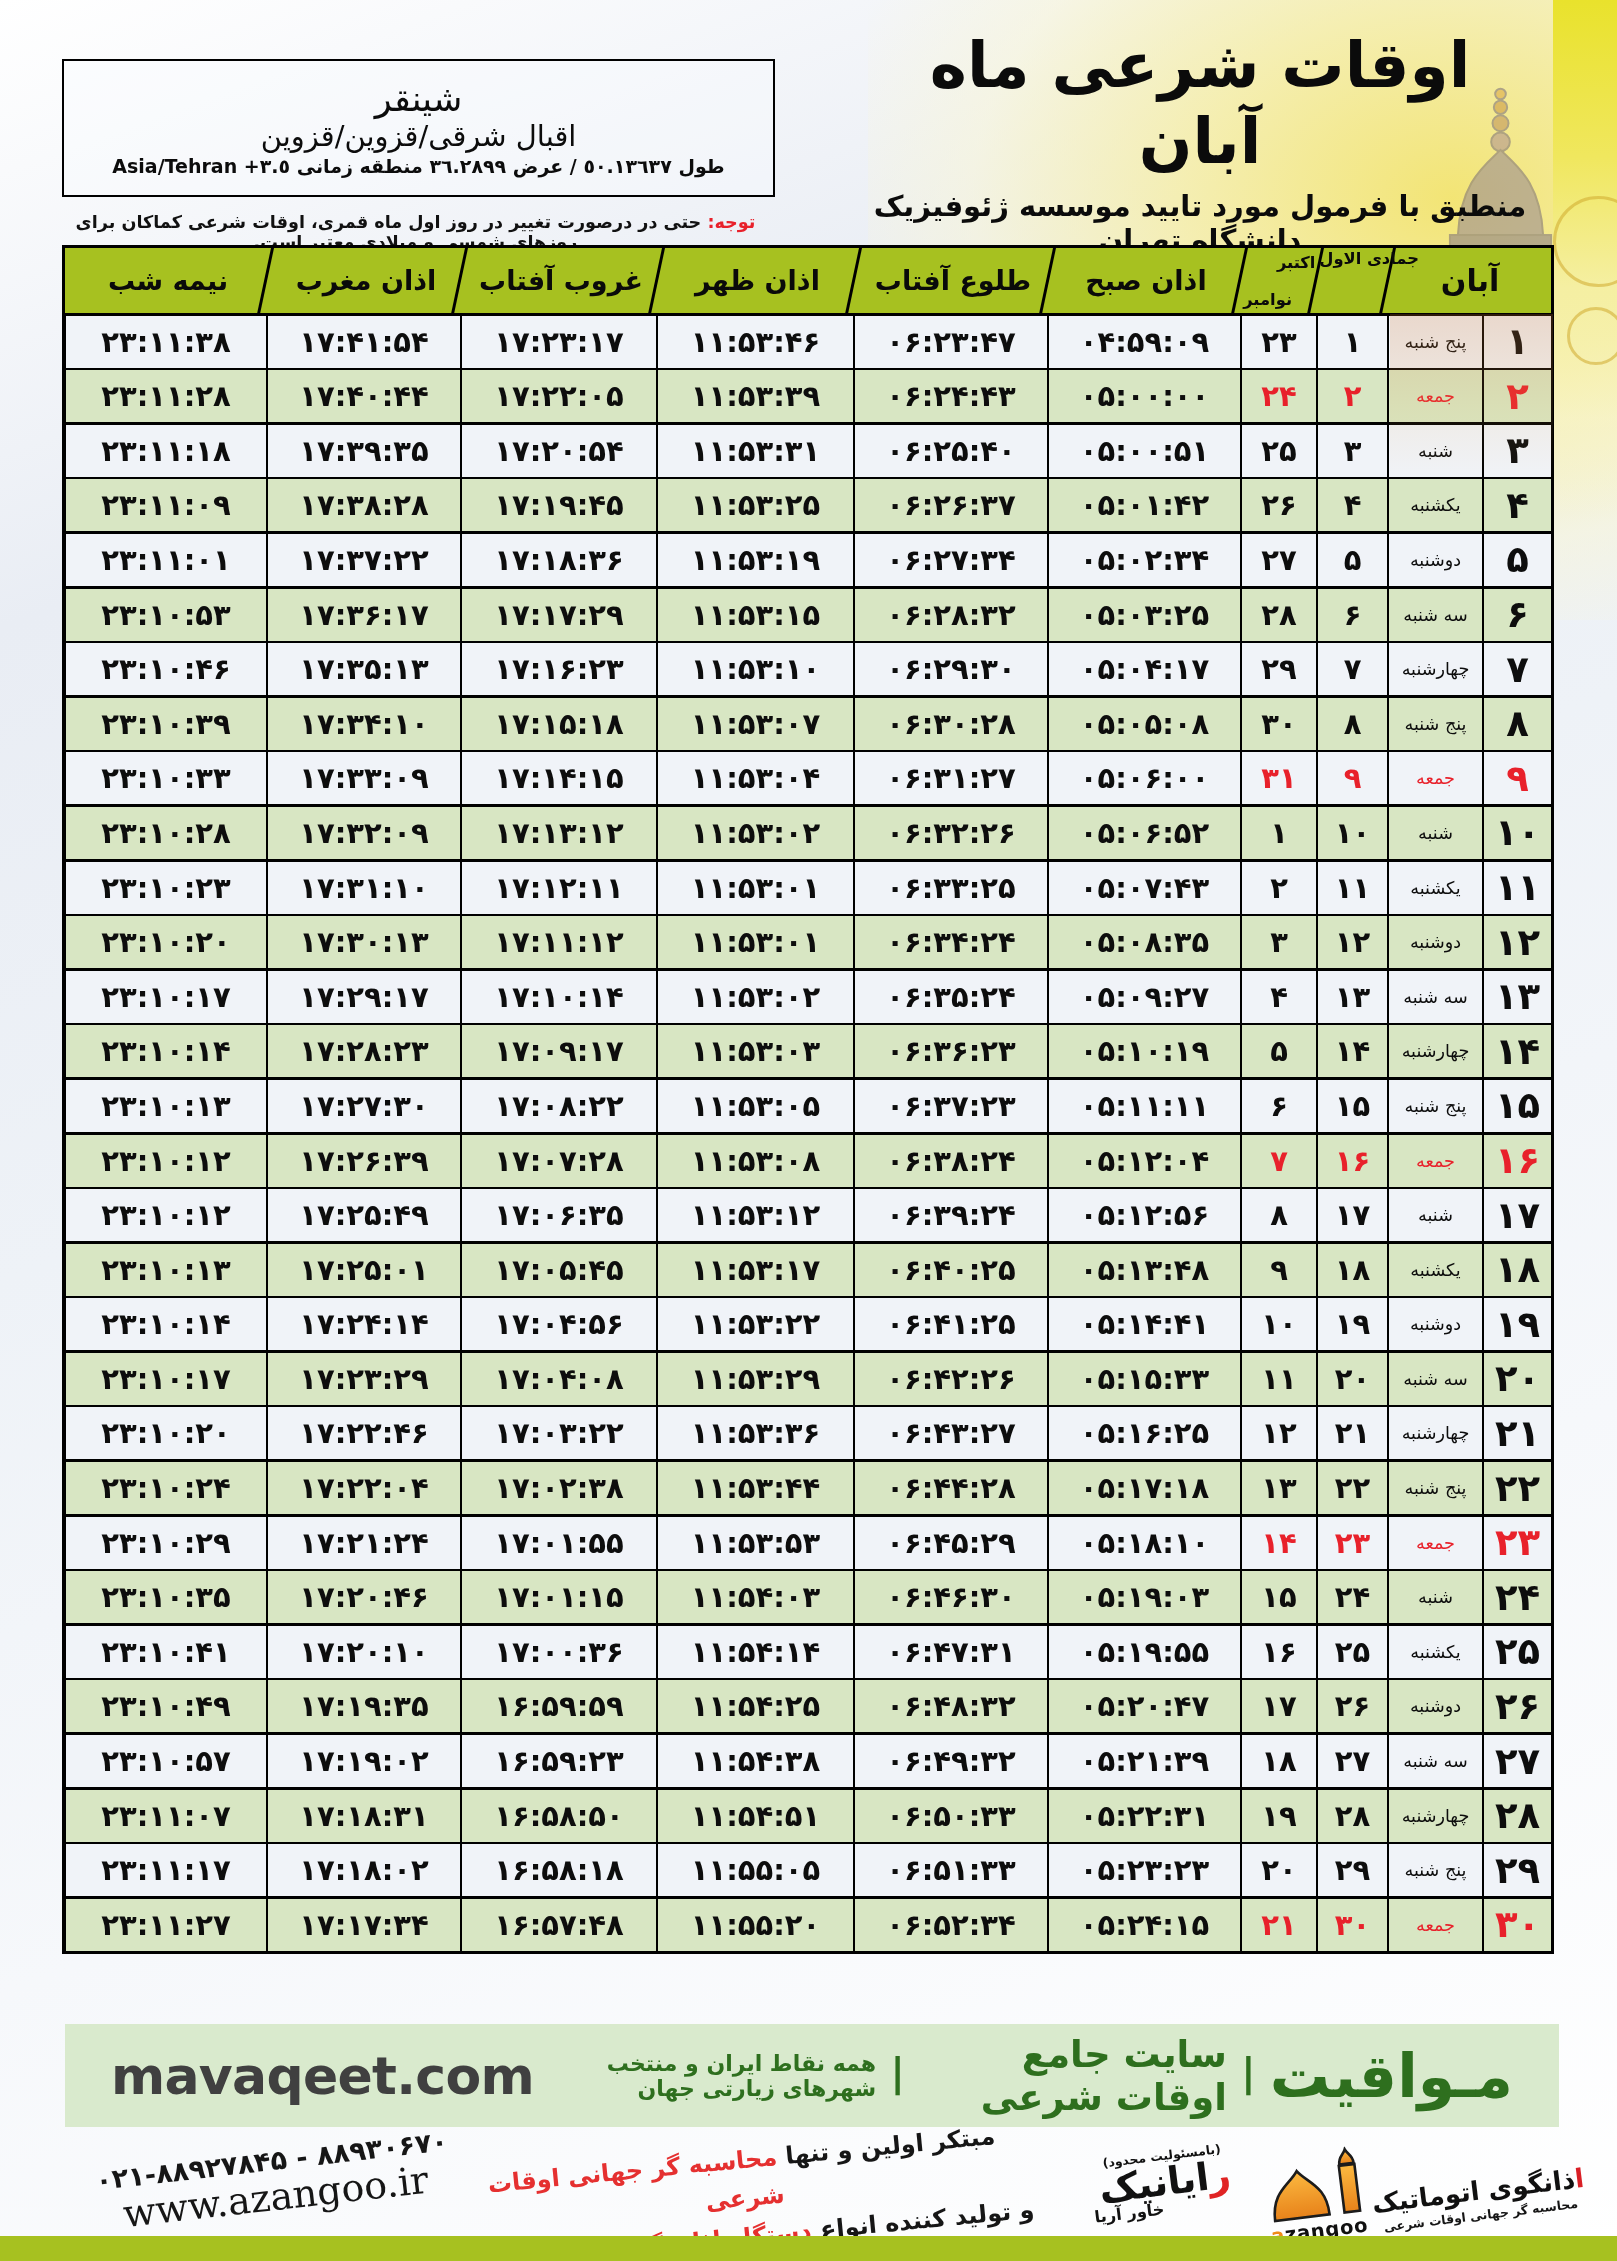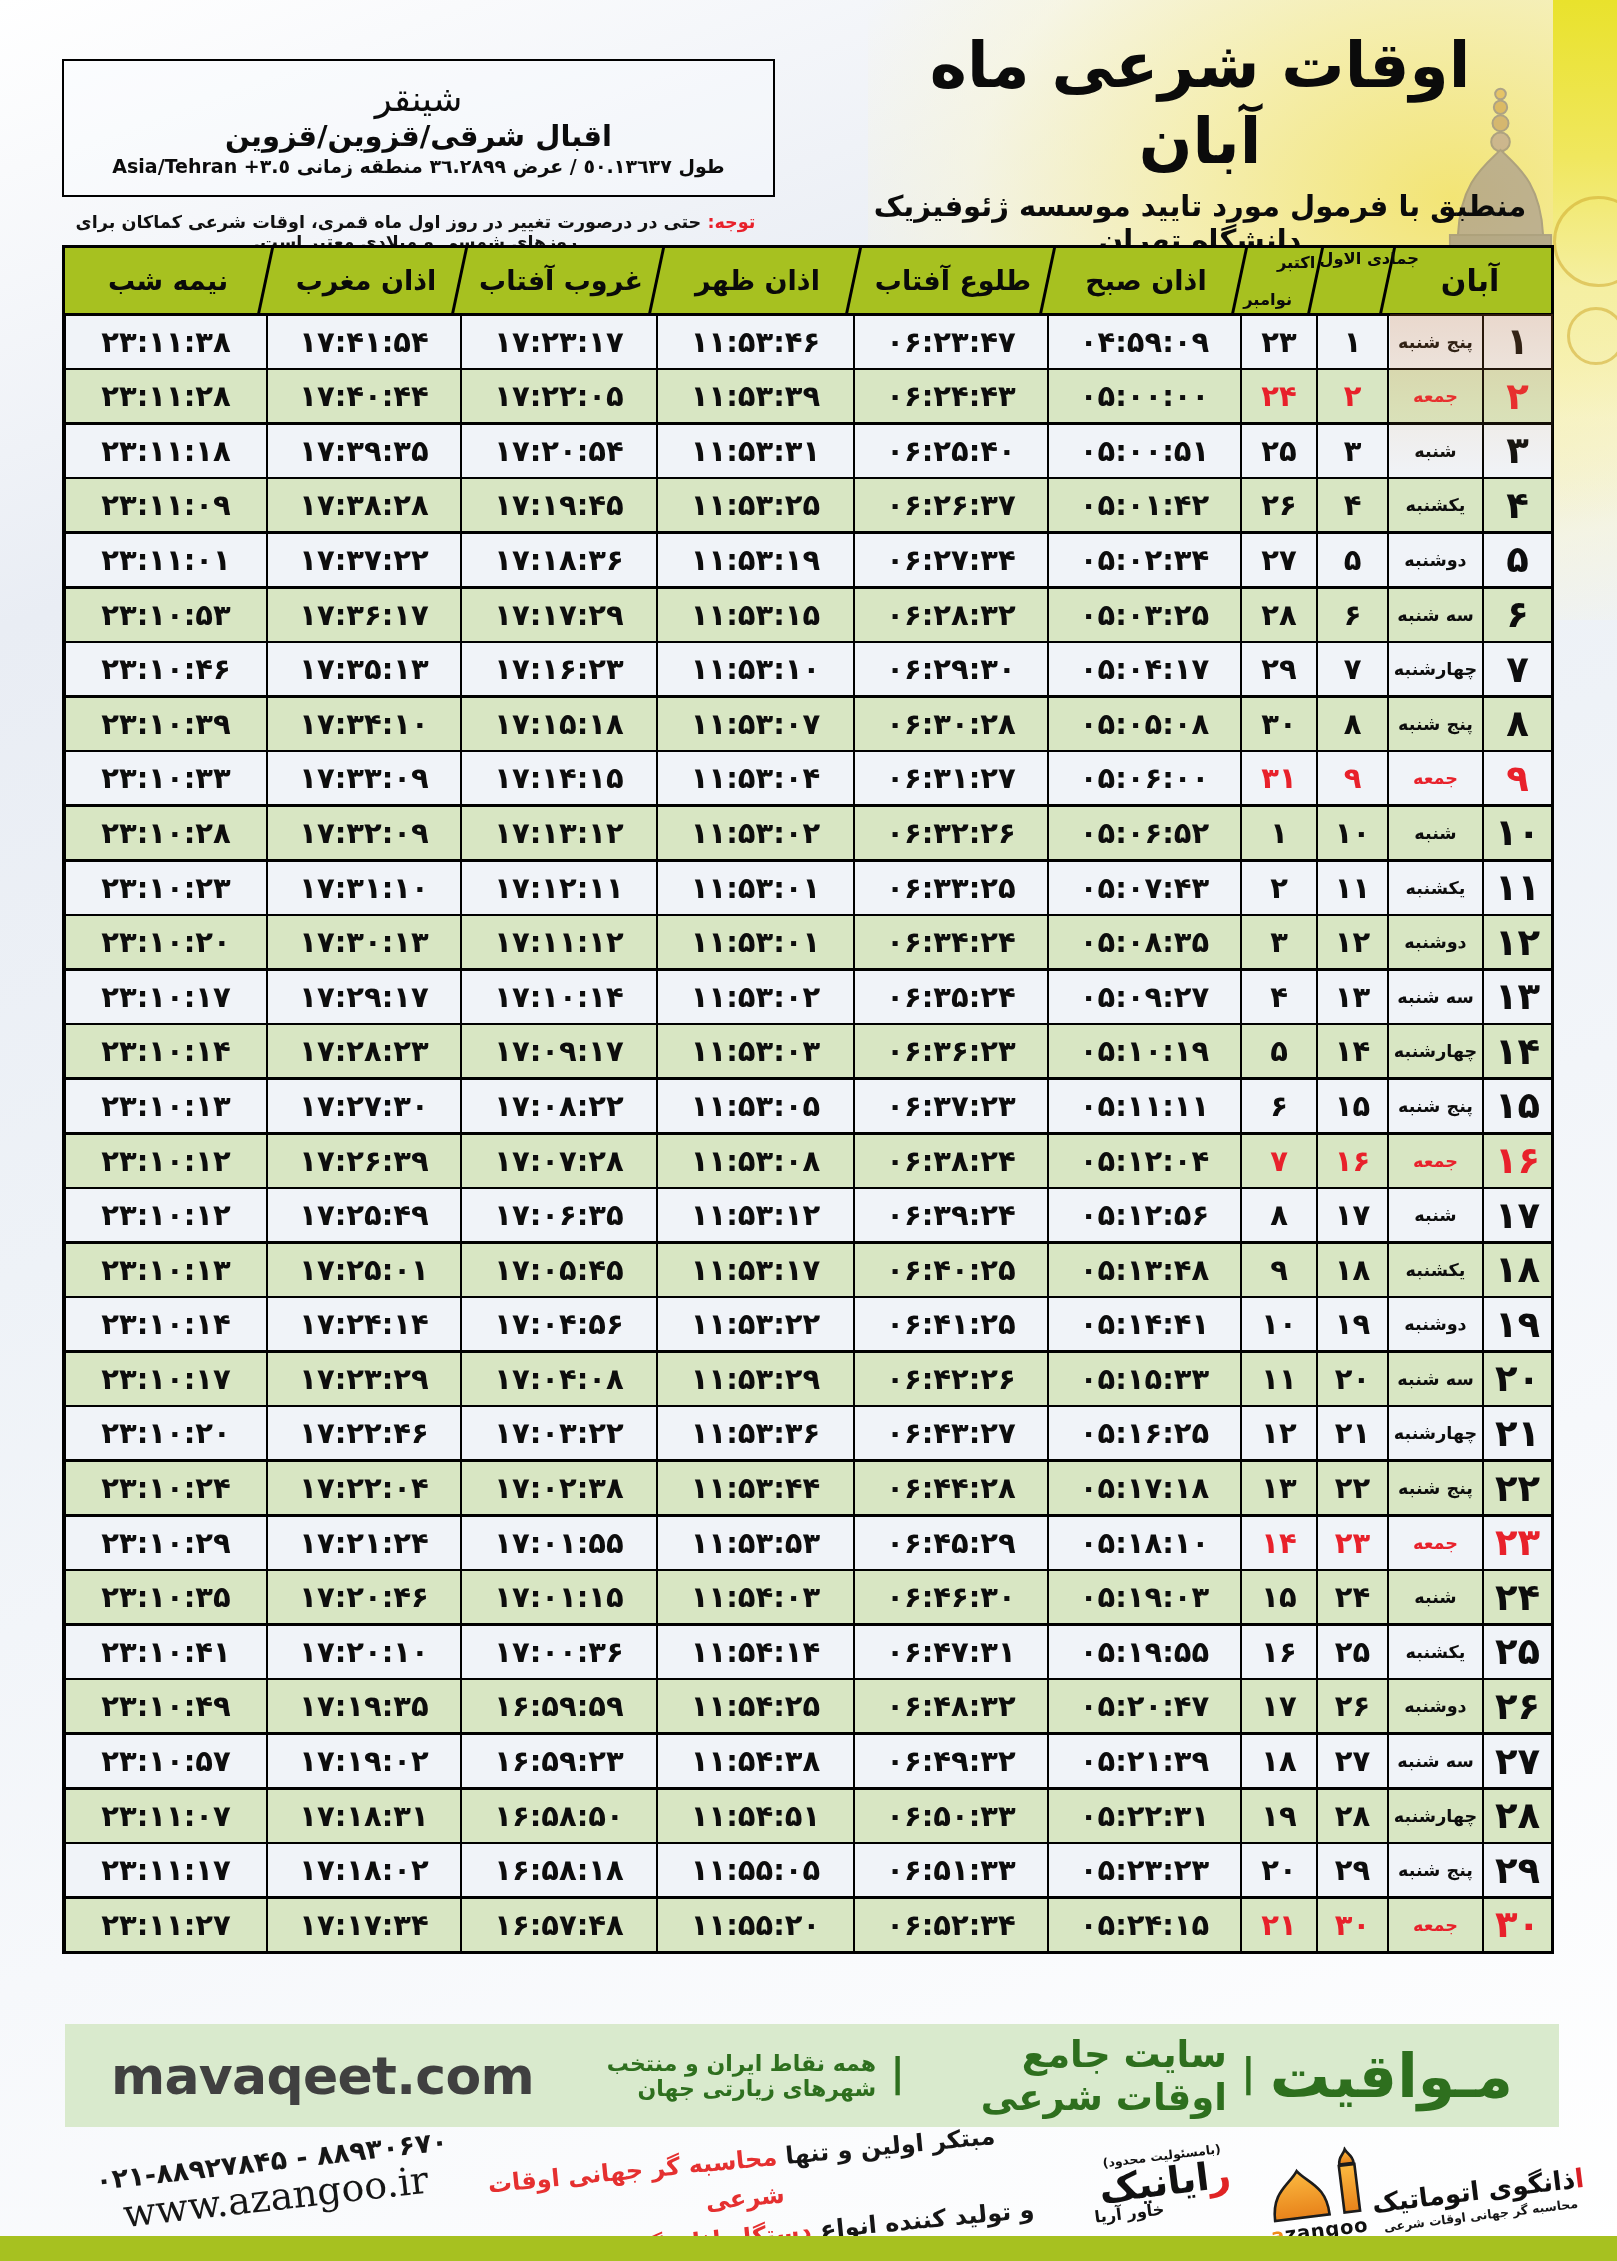--- a/index.html
+++ b/index.html
@@ -17,21 +17,21 @@
   #bg-strip::after{width:52px;height:52px;right:-6.5px;top:307px;}
   #bg-minaret{right:36px;top:78px;width:163px;height:692px;opacity:.55;}
   #photo-tint{left:1390px;top:314px;width:163px;height:166px;z-index:3;
     background:linear-gradient(180deg,rgba(210,120,50,.22),rgba(230,170,80,.10) 60%,rgba(255,255,255,0));}
 
   
   .loc-box{position:absolute;left:62px;top:59px;width:709px;height:134px;border:2.6px solid #000;
     background:rgba(250,252,254,.35);display:flex;flex-direction:column;align-items:center;justify-content:center;
     direction:rtl;text-align:center;color:#0c0c0c;}
   .loc-city{font-size:35px;font-weight:normal;line-height:1.15;}
-  .loc-region{font-size:29px;font-weight:bold;line-height:1.2;text-align:center;}
+  .loc-region{font-size:29px;font-weight:normal;line-height:1.2;text-align:center;}
   .loc-coords{font-size:19px;font-weight:bold;margin-top:1px;}
 
   
   .title-block{position:absolute;top:18px;right:69px;width:698px;text-align:center;direction:rtl;color:#0b0b0b;}
   .main-title{font-size:63px;font-weight:bold;line-height:1.2;margin:10px;}
   .sub-title{font-size:29px;font-weight:bold;margin-top:1.3px;}
   .date-line{font-size:26px;font-weight:bold;margin-top:13px;}
 
   
   .note{position:absolute;left:63px;top:212px;width:705px;direction:rtl;text-align:center;
@@ -56,21 +56,21 @@
   .hsep:nth-of-type(3){right:310px;} .hsep:nth-of-type(4){right:502px;}
   .hsep:nth-of-type(5){right:696px;}.hsep:nth-of-type(6){right:893px;}
   .hsep:nth-of-type(7){right:1090px;}.hsep:nth-of-type(8){right:1284px;}
 
   .cal-row{display:grid;grid-template-columns:67px 93px 69px 74px 191px 192px 195px 194px 192px 200px;
            column-gap:2px;height:52px;background:#000;}
   .cell{display:flex;align-items:center;justify-content:center;color:#0d0d0d;background:#f0f3f8;}
   .row-even .cell{background:#d8e6c3;}
   .c-time{font-size:29px;font-weight:bold;direction:ltr;letter-spacing:0;}
   .c-num{font-size:29px;font-weight:bold;}
-  .c-wd{font-size:17.6px;font-weight:bold;}
+  .c-wd{font-size:17.6px;font-weight:normal;}
   .c-aban{font-size:37px;font-weight:bold;}
   .row-friday .c-aban,.row-friday .c-wd,.row-friday .c-num{color:#e8212b;}
 
   
   .mv-bar{position:absolute;left:65px;top:2024px;width:1494px;height:103px;background:#d9eacd;
           display:flex;align-items:center;justify-content:space-between;flex-direction:row;padding:0 46px;
           box-sizing:border-box;color:#2e6f1e;}
   .mv-domain{font-size:52px;font-weight:bold;color:#404040;letter-spacing:-0.7px;}
   .mv-right{direction:rtl;display:flex;align-items:center;gap:14.4px;}
   .mv-brand{font-size:60px;font-weight:bold;line-height:1;}

